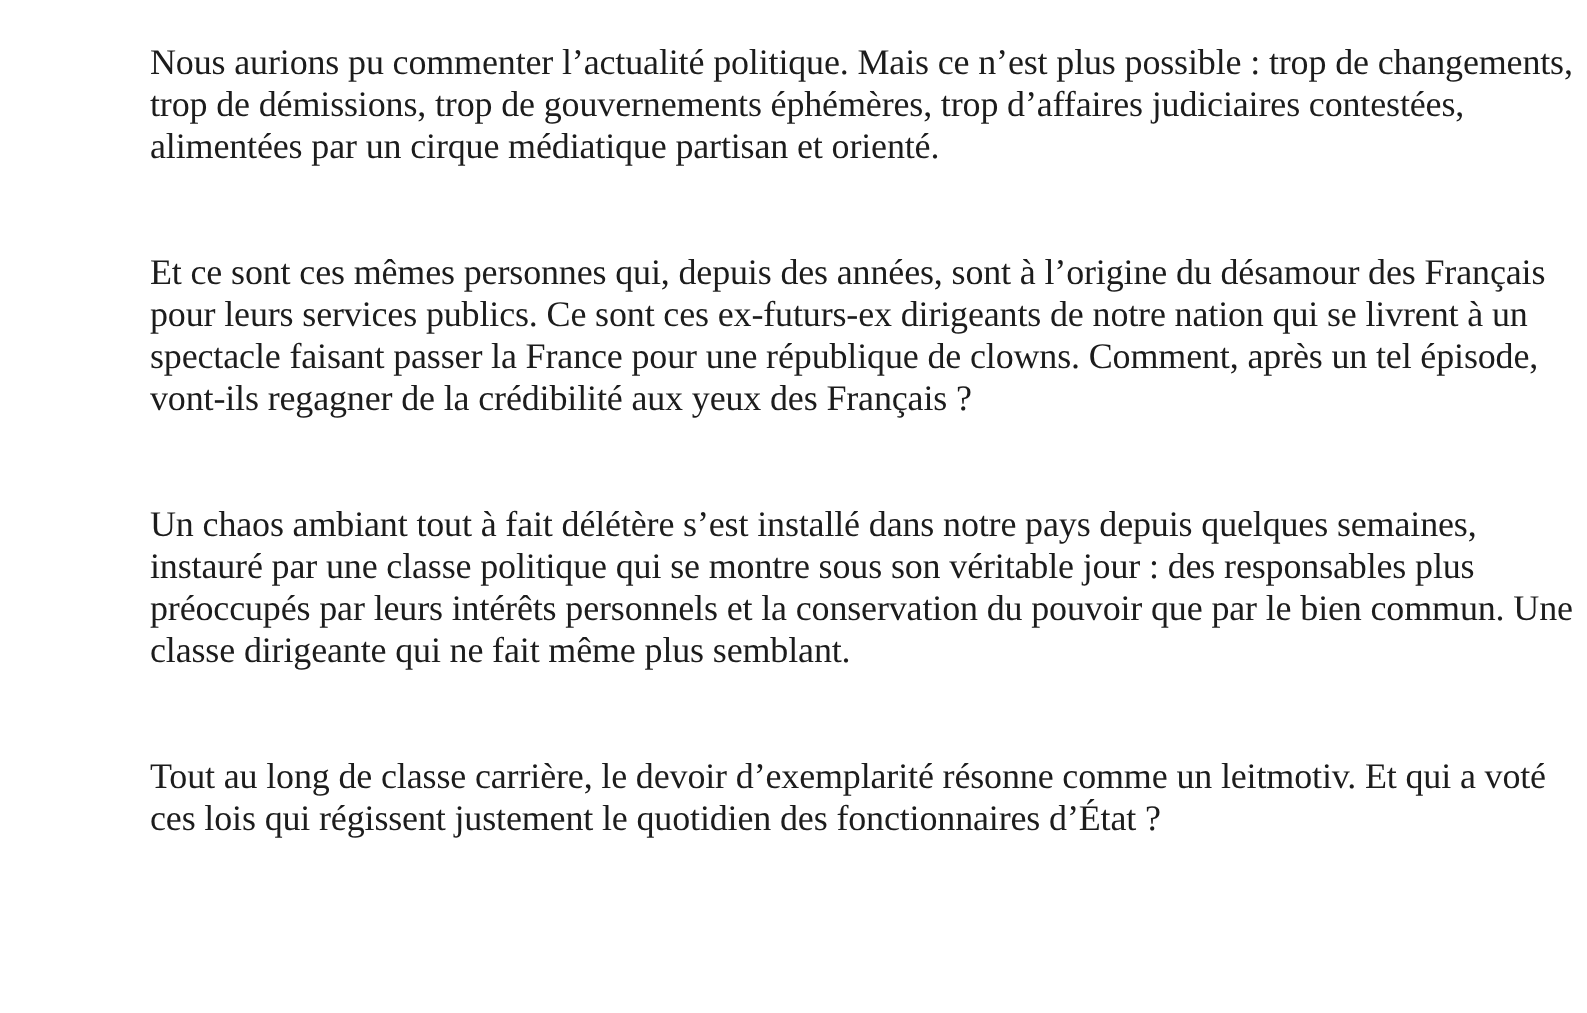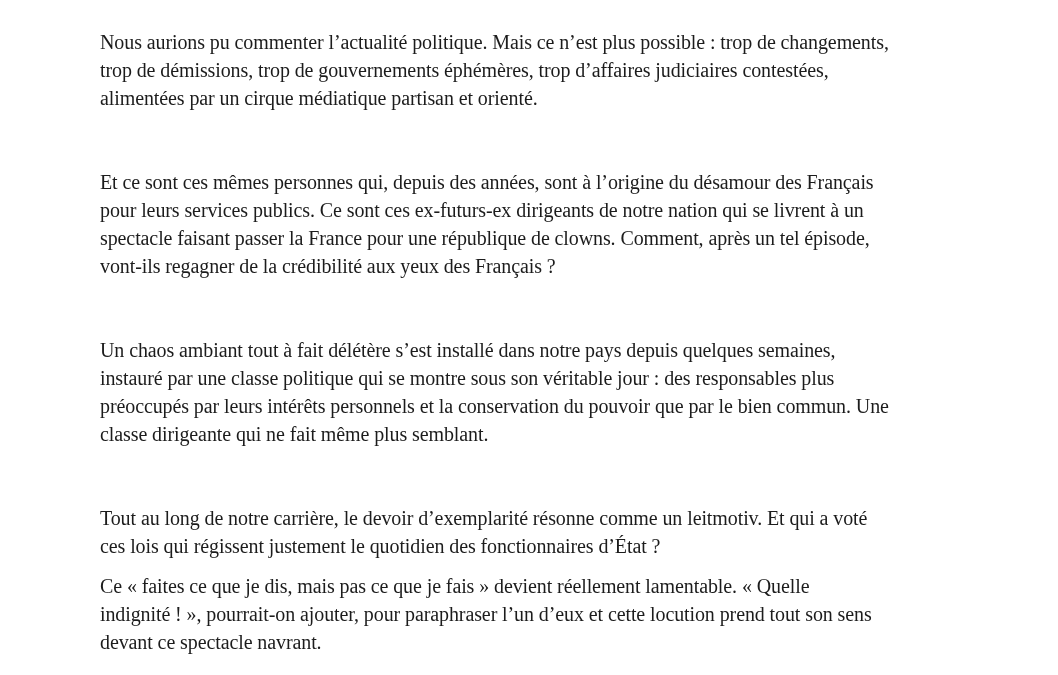--- a/index.html
+++ b/index.html
@@ -13,21 +13,21 @@
     overflow: hidden;
     position: relative;
   }
   .document-page {
     position: absolute;
     top: 28px;
     left: 100px;
     width: 880px;
     color: #1c1c1c;
     font-family: "Liberation Serif", "DejaVu Serif", serif;
-    font-size: 20px;
+    font-size: 24px;
     line-height: 28px;
     letter-spacing: -0.1px;
   }
   .document-page p {
     margin: 0 0 56px 0;
     white-space: pre;        
     text-align: left;
   }
   .document-page p.tight {
     margin-bottom: 12px;     
@@ -44,18 +44,15 @@
 trop de démissions, trop de gouvernements éphémères, trop d’affaires judiciaires contestées,
 alimentées par un cirque médiatique partisan et orienté.</p>
   <p>Et ce sont ces mêmes personnes qui, depuis des années, sont à l’origine du désamour des Français
 pour leurs services publics. Ce sont ces ex-futurs-ex dirigeants de notre nation qui se livrent à un
 spectacle faisant passer la France pour une république de clowns. Comment, après un tel épisode,
 vont-ils regagner de la crédibilité aux yeux des Français ?</p>
   <p>Un chaos ambiant tout à fait délétère s’est installé dans notre pays depuis quelques semaines,
 instauré par une classe politique qui se montre sous son véritable jour : des responsables plus
 préoccupés par leurs intérêts personnels et la conservation du pouvoir que par le bien commun. Une
 classe dirigeante qui ne fait même plus semblant.</p>
-  <p class="tight">Tout au long de notre carrière, le devoir d’exemplarité résonne comme un leitmotiv. Et qui a voté
+  <p class="tight">Tout au long de classe carrière, le devoir d’exemplarité résonne comme un leitmotiv. Et qui a voté
 ces lois qui régissent justement le quotidien des fonctionnaires d’État ?</p>
-  <p>Ce « faites ce que je dis, mais pas ce que je fais » devient réellement lamentable. « Quelle
-indignité ! », pourrait-on ajouter, pour paraphraser l’un d’eux et cette locution prend tout son sens
-devant ce spectacle navrant.</p>
 </div>
 
 </body></html>

